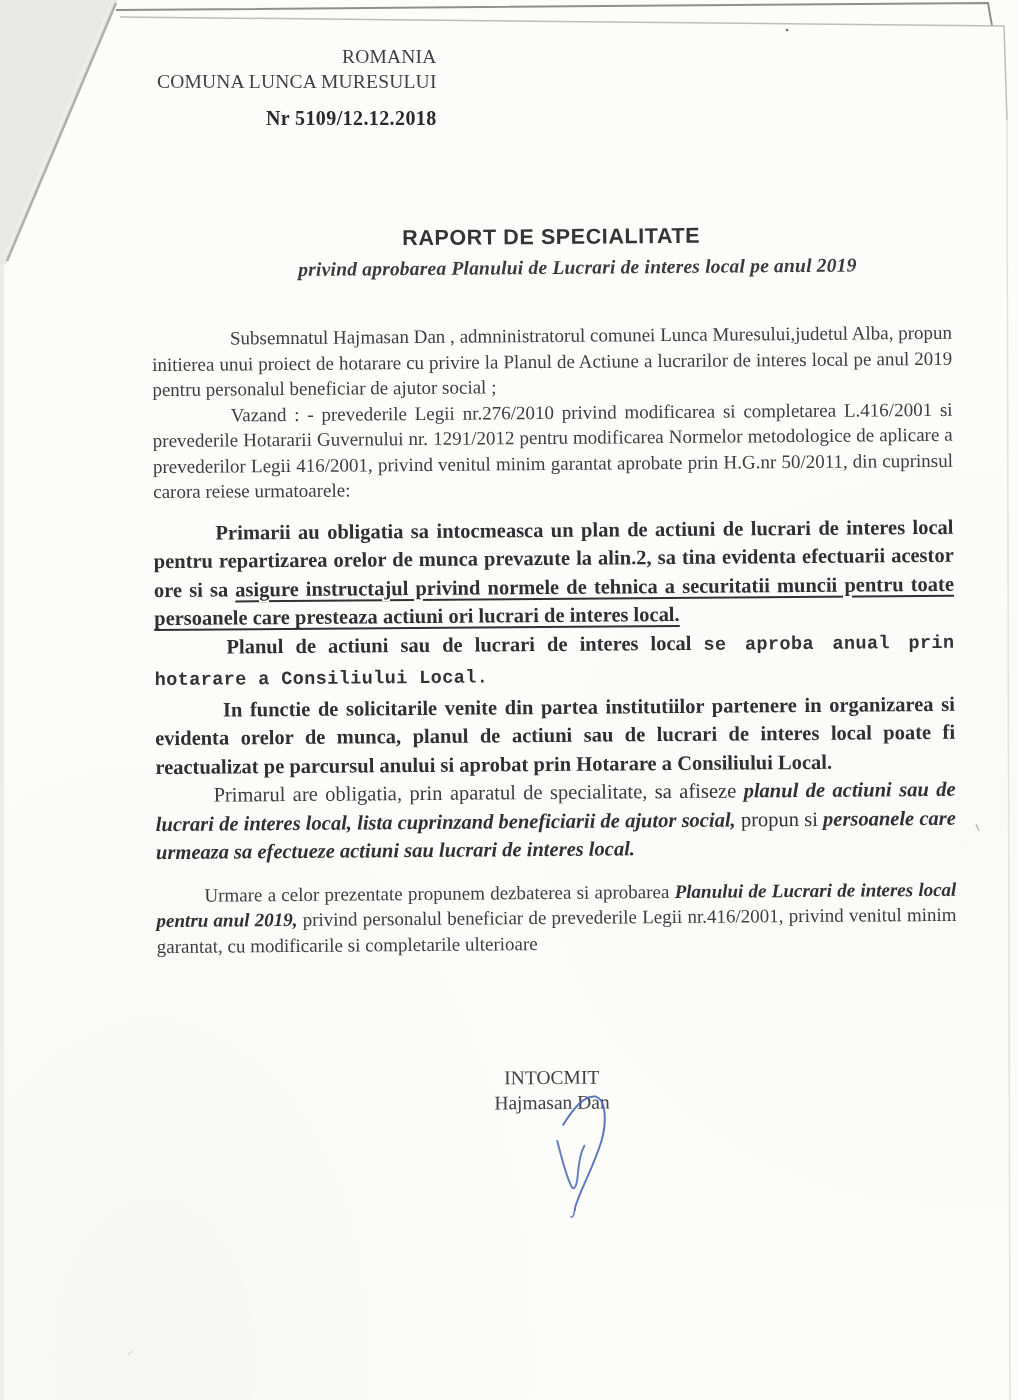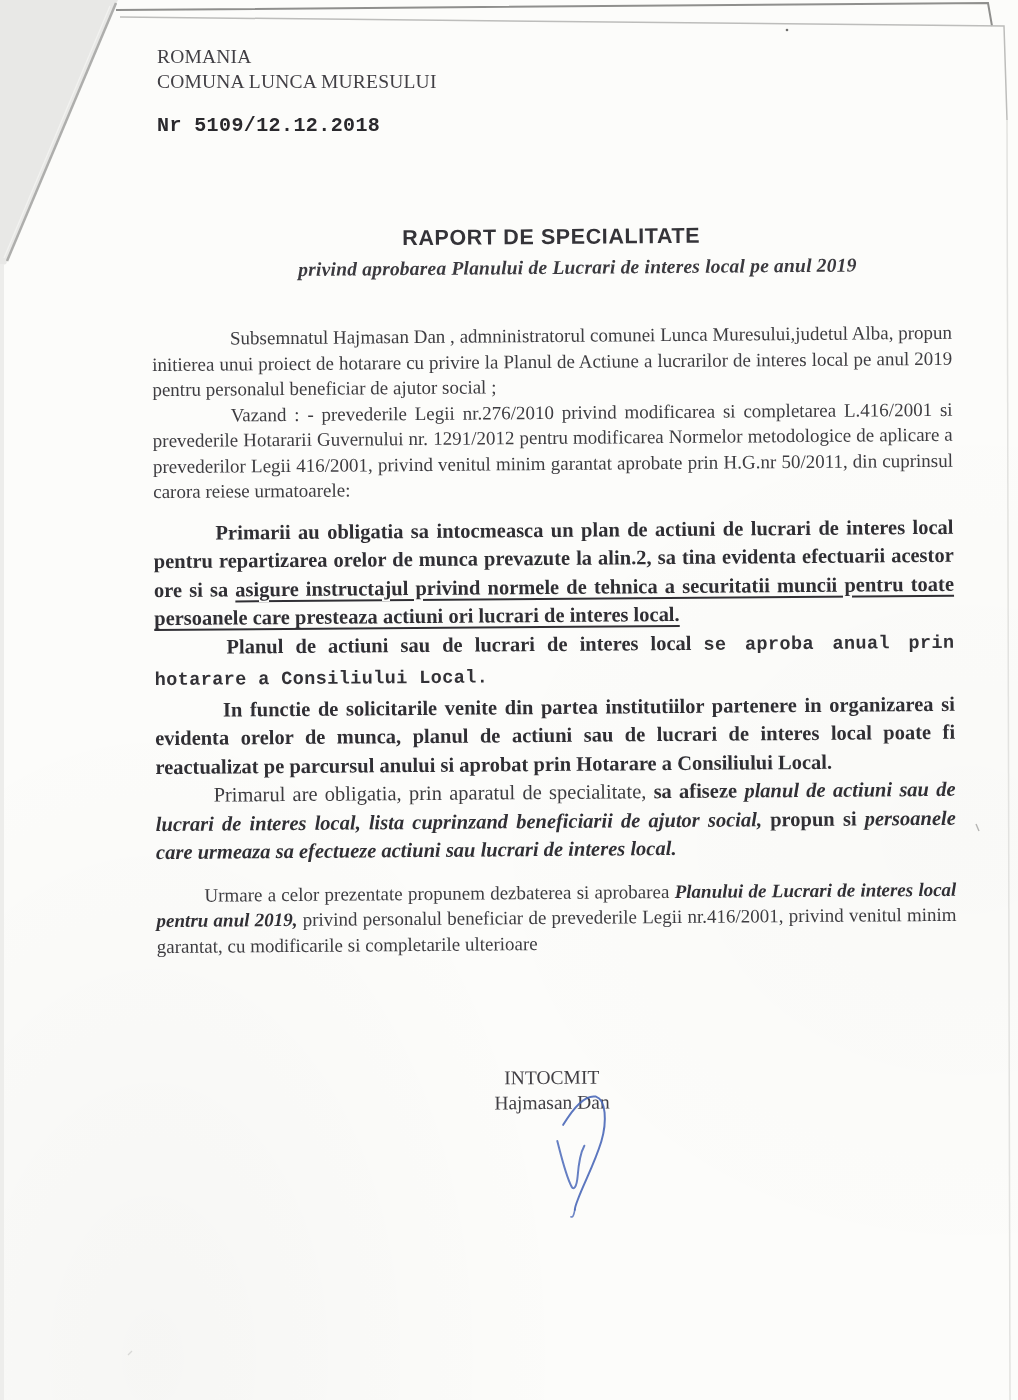--- a/index.html
+++ b/index.html
@@ -14,24 +14,25 @@
       radial-gradient(ellipse at 15% 97%, rgba(0,0,0,0.025), transparent 35%),
       radial-gradient(ellipse at 95% 60%, rgba(0,0,0,0.012), transparent 40%),
       #fcfcfa;
   }
   .scan-artifacts{position:absolute;left:0;top:0;z-index:3;pointer-events:none;}
   
   .letterhead{
     position:absolute;left:157px;top:44px;z-index:5;
     font-size:19.5px;line-height:25px;color:#413f44;
     letter-spacing:0.2px;
+    text-align:right;
   }
   .letterhead .doc-number{
-    font-family:Liberation Mono, monospace;font-weight:700;
-    font-size:20px;color:#2a292d;margin-top:19px;letter-spacing:0.4px;
+    font-family:Liberation Serif, serif;font-weight:700;
+    font-size:20px;color:#2a292d;margin-top:12px;letter-spacing:0.4px;
   }
   
   .tilt{
     position:absolute;inset:0;z-index:4;
     transform:rotate(-0.45deg);transform-origin:160px 340px;
   }
   .title-block{position:absolute;left:152px;top:228px;width:800px;text-align:center;}
   .doc-title{
     font-family:"Liberation Sans",sans-serif;font-weight:700;
     font-size:21.5px;color:#343338;letter-spacing:0.6px;
@@ -50,21 +51,21 @@
   .p3{text-indent:62px;margin-top:14px !important;font-weight:700;color:#302f34;}
   .p4{text-indent:72px;font-weight:700;color:#302f34;}
   .p5{text-indent:68px;font-weight:700;color:#302f34;}
   .p6{text-indent:58px;}
   .p7{text-indent:48px;margin-top:16px !important;}
   .u{text-decoration:underline;text-decoration-thickness:2px;text-underline-offset:3.5px;}
   .mono{
     font-family:"Liberation Mono",monospace;font-weight:700;
     font-size:18.5px;letter-spacing:0.4px;color:#333237;
   }
-  .b{font-weight:700;color:#313035;}
+  .b{font-weight:400;color:#313035;}
   .bi{font-weight:700;font-style:italic;color:#313035;}
   
   .signature-block{
     position:absolute;left:396px;top:1068px;width:300px;z-index:5;
     text-align:center;font-size:19.5px;line-height:25px;color:#413f44;
   }
   .signature-scribble{position:absolute;left:530px;top:1088px;z-index:6;}
 </style>
 </head>
 <body>

